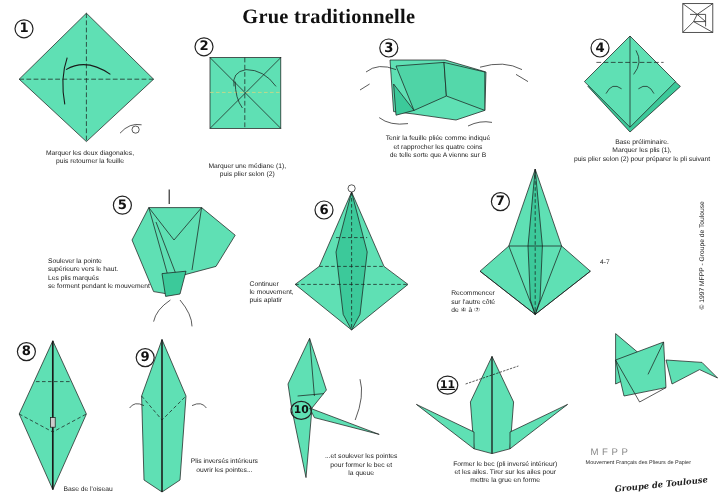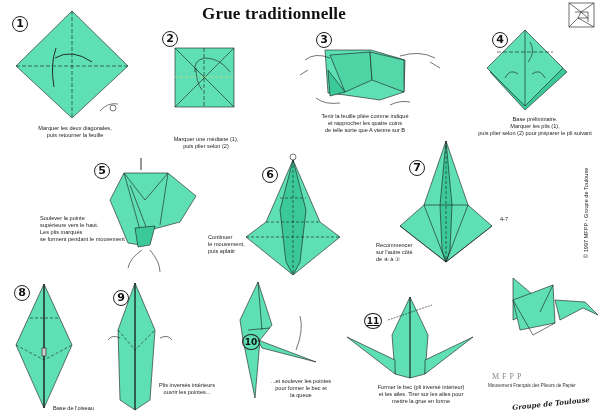--- a/index.html
+++ b/index.html
@@ -4,21 +4,21 @@
 <style>
   html,body{margin:0;padding:0;background:#fff;}
   body{width:600px;height:420px;position:relative;overflow:hidden;font-family:"Liberation Sans",sans-serif;color:#111;}
   .title{position:absolute;left:0;width:548px;top:4px;text-align:center;font-family:Liberation Serif, serif;font-weight:bold;font-size:17px;letter-spacing:0.2px;}
   .num{position:absolute;font-family:"DejaVu Sans",sans-serif;font-weight:bold;font-size:11px;width:14px;height:14px;border:1.3px solid #222;border-radius:50%;text-align:center;line-height:14px;}
   .cap{position:absolute;font-size:5.6px;line-height:7px;text-align:center;color:#222;}
   .capl{text-align:left;}
   svg.art{position:absolute;left:0;top:0;}
   .vert{position:absolute;left:583px;top:258px;transform:rotate(-90deg);transform-origin:left top;font-size:5.6px;white-space:nowrap;color:#222;}
   .mfpp{position:absolute;left:488px;top:383px;font-size:4.6px;color:#333;white-space:nowrap;}
-  .logo{position:absolute;left:492px;top:372px;font-size:8px;letter-spacing:3px;color:#888;white-space:nowrap;font-family:Liberation Serif, serif;text-align:center;}
+  .logo{position:absolute;left:492px;top:372px;font-size:8px;letter-spacing:3px;color:#888;white-space:nowrap;font-family:Liberation Sans, sans-serif;text-align:center;}
   .groupe{position:absolute;left:512px;top:399px;font-family:"DejaVu Serif",serif;font-style:italic;font-weight:bold;font-size:7px;transform:rotate(-6deg);color:#222;white-space:nowrap;}
 </style>
 </head>
 <body>
 
 <div class="title">Grue traditionnelle</div>
 
 <svg class="art" width="600" height="420" viewBox="0 0 600 420">
   <g stroke="#1a1a1a" stroke-width="0.6" fill="#5fe0b4">
 

